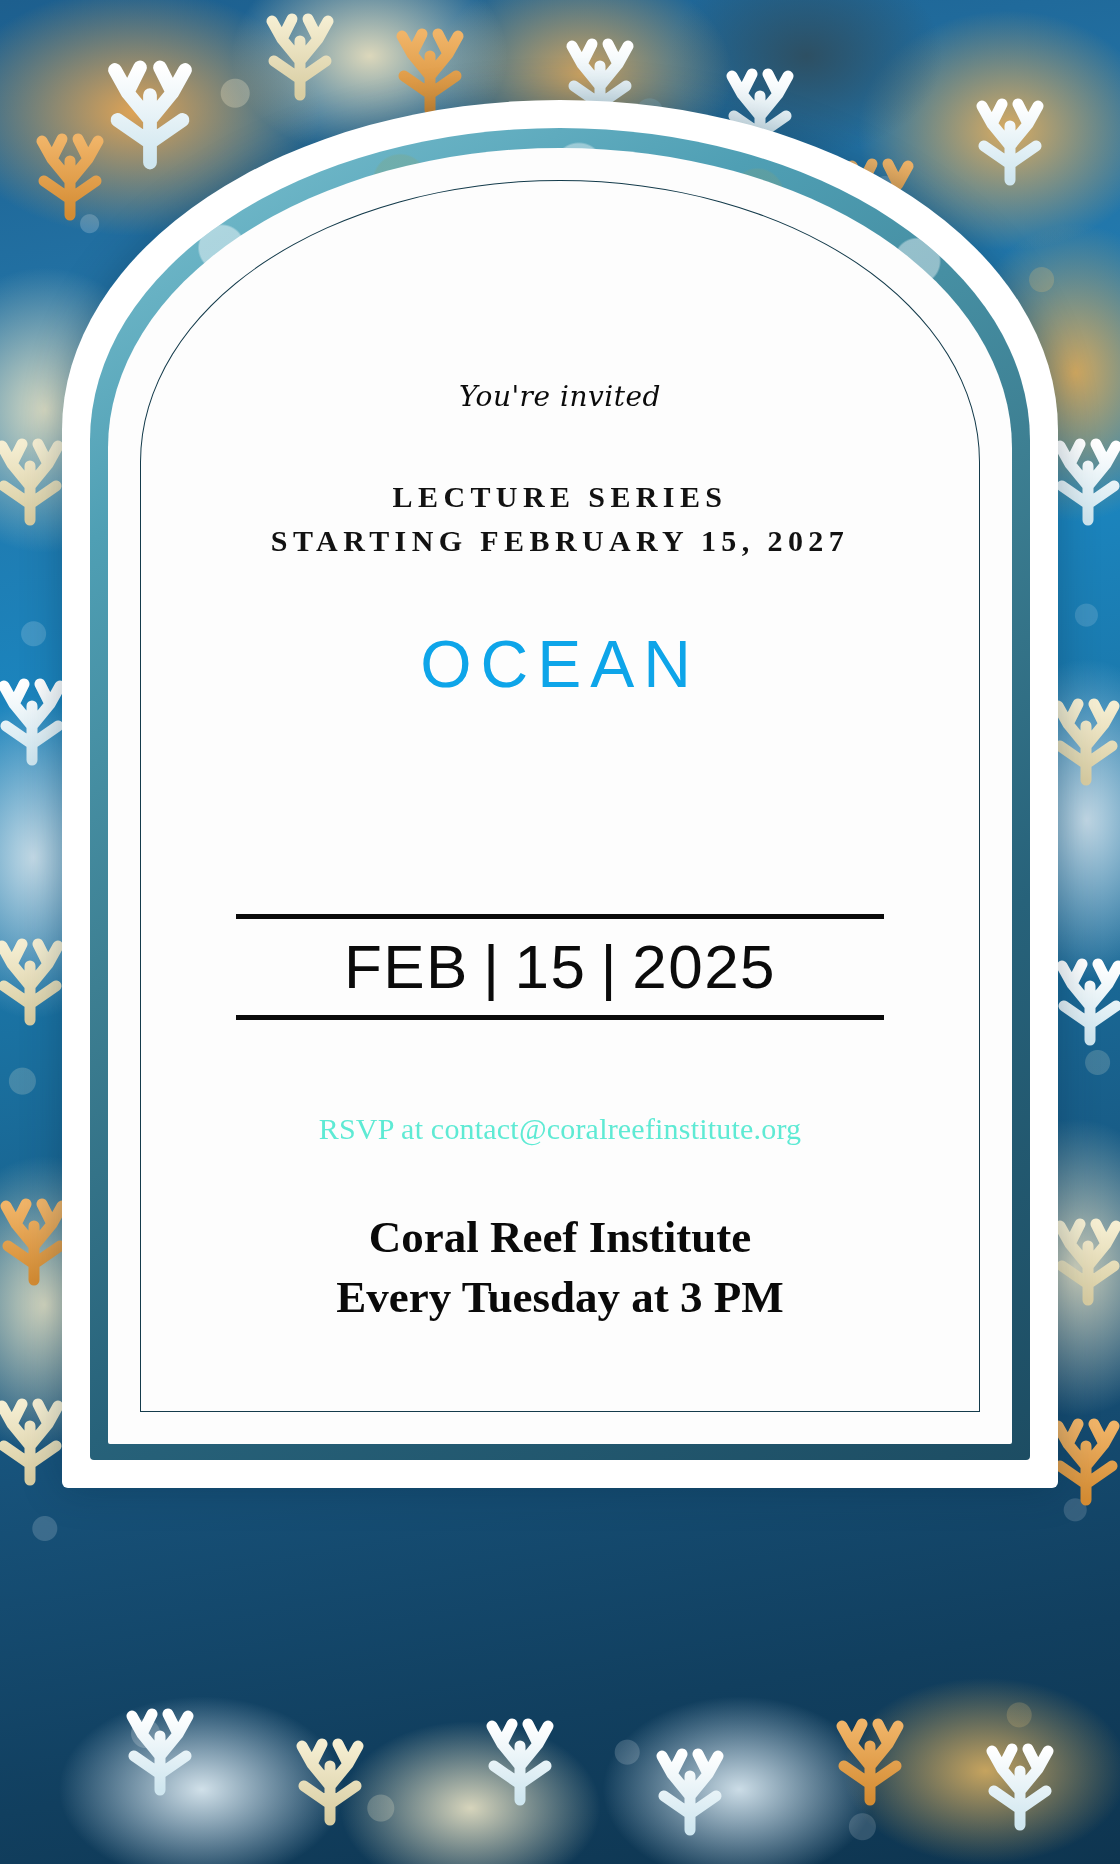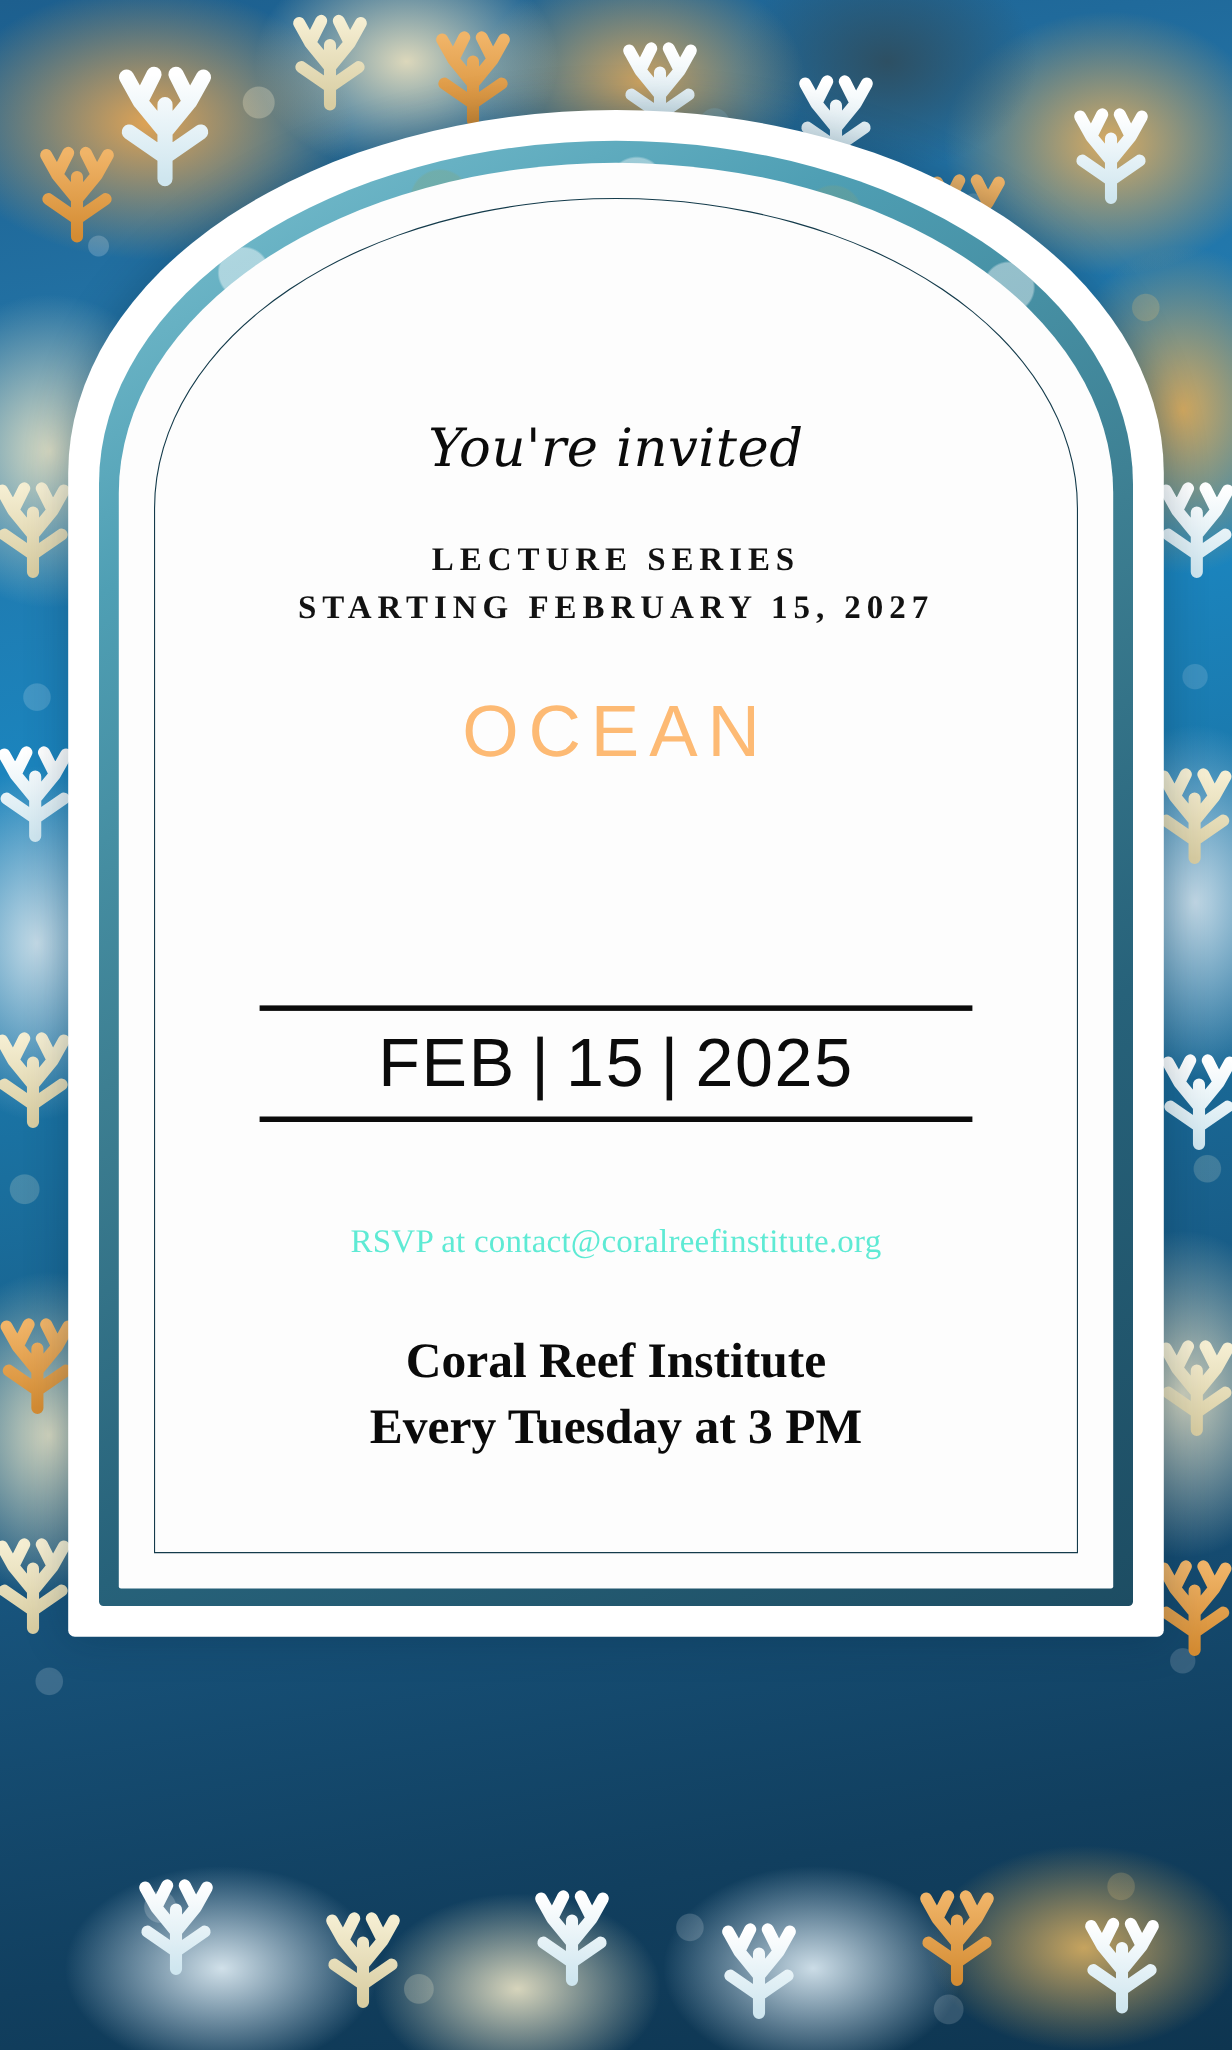--- a/index.html
+++ b/index.html
@@ -125,44 +125,43 @@
     left:142px; top:182px;
     width:836px; height:1228px;
     text-align:center;
     color:#0c0c0c;
   }
 
   .kicker{
     position:absolute; left:0; right:0; top:198px;
     font-family:"DejaVu Serif", serif;
     font-style:italic;
-    font-size:48px;
+    font-size:28px;
     letter-spacing:.5px;
     color:#0b0b0b;
   }
 
   .eyebrow{
     position:absolute; left:0; right:0; top:293px;
     font-family:"Liberation Serif", serif;
     font-size:30px;
     font-weight:700;
     letter-spacing:5.4px;
     line-height:44px;
     color:#121212;
-    margin-top:12px;
   }
 
   .headline{
     position:absolute; left:0; right:0; top:440px;
     font-family:"Liberation Sans", sans-serif;
     font-size:66px;
     font-weight:400;
     letter-spacing:9px;
     line-height:84px;
-    color:#fdba74;
+    color:#0ea5e9;
   }
 
   .dateblock{
     position:absolute; left:94px; width:648px; top:732px;
   }
   .rule{
     height:5px; background:#0b0b0b; width:100%;
   }
   .dateline{
     font-family:Liberation Sans, sans-serif;

